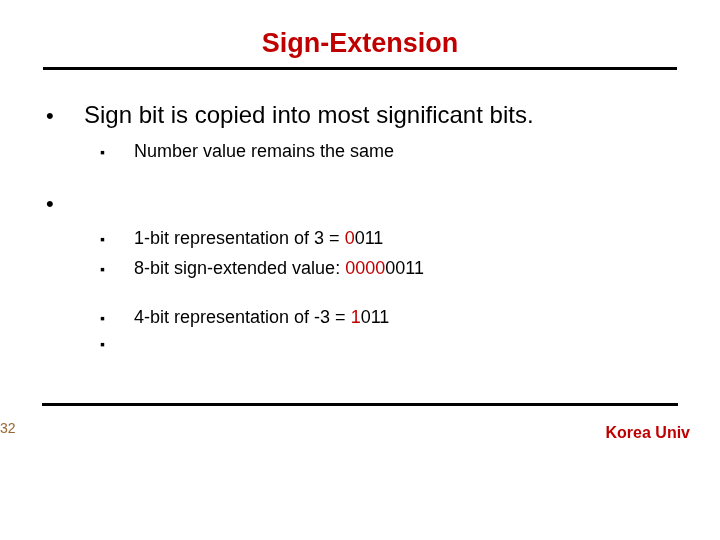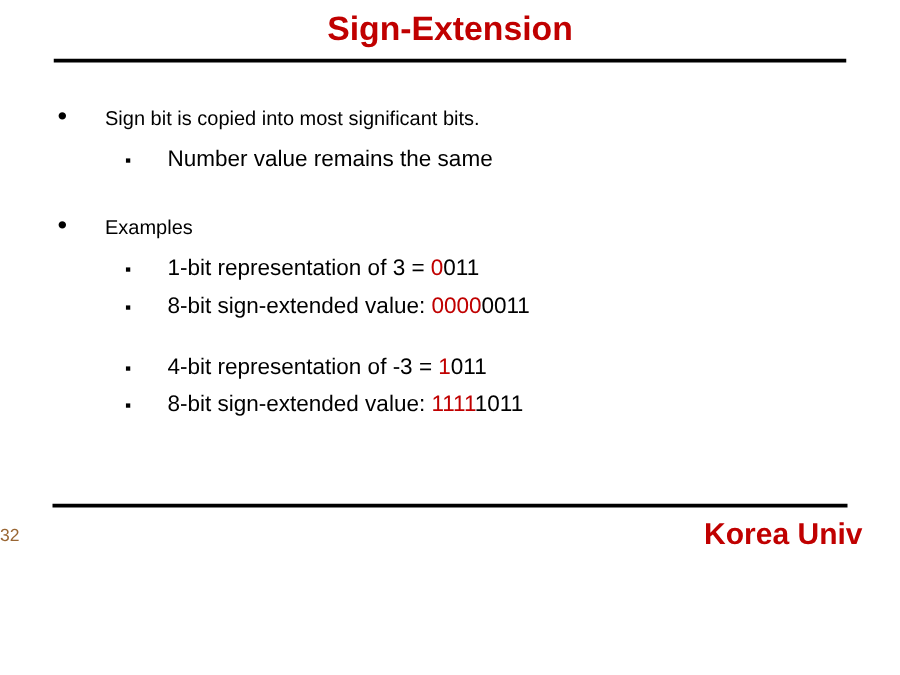--- a/index.html
+++ b/index.html
@@ -1,32 +1,32 @@
 <!DOCTYPE html>
 <html><head>
 <meta charset="utf-8">
 <style>
   * { margin: 0; padding: 0; box-sizing: border-box; }
   html, body { width: 720px; height: 540px; background: #fff; font-family: Verdana, Geneva, sans-serif; overflow: hidden; }
-  .slide { position: relative; width: 720px; height: 460px; padding: 8px 42px 0 42px; }
+  .slide { position: relative; width: 720px; height: 460px; padding: 28px 42px 0 42px; }
   .title { text-align: center; font-weight: bold; color: #c00000; font-size: 27px; margin-bottom: 8px; }
   .title-rule { border: 0; height: 3px; background: #000; width: 634px; margin: 0 auto 30px auto; }
   .content { padding-left: 4px; }
   .lvl1 { display: flex; align-items: baseline; margin-bottom: 10px; }
   .lvl1 .bullet { color: #000; font-size: 22px; width: 38px; flex-shrink: 0; text-align: left; }
-  .lvl1 .text { font-size: 16px; color: #000; line-height: 1.25; }
+  .lvl1 .text { font-size: 24px; color: #000; line-height: 1.25; }
   .lvl2 { display: flex; align-items: baseline; margin-left: 54px; margin-bottom: 6px; }
   .lvl2 .bullet { color: #000; font-size: 14px; width: 34px; flex-shrink: 0; text-align: left; }
   .lvl2 .text { font-size: 18px; color: #000; line-height: 1.3; }
   .red { color: #c00000; }
   .gap-sm { height: 22px; }
   .gap-lg { height: 20px; }
   .bottom-rule { position: absolute; left: 42px; width: 636px; bottom: 54px; height: 3px; background: #000; border: 0; }
   .page-num { position: absolute; bottom: 24px; width: 720px; left: 0; text-align: left; font-size: 14px; color: #996633; }
-  .footer-right { position: absolute; right: 30px; bottom: 18px; font-weight: bold; color: #c00000; font-size: 24px; }
+  .footer-right { position: absolute; right: 30px; bottom: 18px; font-weight: bold; color: #c00000; font-size: 16px; }
 </style>
 </head>
 <body>
 
 <div class="slide">
 
   <div class="title">Sign-Extension</div>
   <hr class="title-rule">
 
   <div class="content">
@@ -38,21 +38,20 @@
 
     <div class="lvl2">
       <span class="bullet">▪</span>
       <span class="text">Number value remains the same</span>
     </div>
 
     <div class="gap-sm"></div>
 
     <div class="lvl1">
       <span class="bullet">•</span>
-      <span class="text">Examples</span>
     </div>
 
     <div class="lvl2">
       <span class="bullet">▪</span>
       <span class="text"><span>1-bit representation of 3 = </span><span class="red">0</span><span>011</span></span>
     </div>
 
     <div class="lvl2">
       <span class="bullet">▪</span>
       <span class="text"><span>8-bit sign-extended value: </span><span class="red">0000</span><span>0011</span></span>
@@ -60,21 +59,20 @@
 
     <div class="gap-lg"></div>
 
     <div class="lvl2">
       <span class="bullet">▪</span>
       <span class="text"><span>4-bit representation of -3 = </span><span class="red">1</span><span>011</span></span>
     </div>
 
     <div class="lvl2">
       <span class="bullet">▪</span>
-      <span class="text"><span>8-bit sign-extended value: </span><span class="red">1111</span><span>1011</span></span>
     </div>
 
   </div>
 
   <hr class="bottom-rule">
   <div class="page-num">32</div>
   <div class="footer-right">Korea Univ</div>
 
 </div>
 

